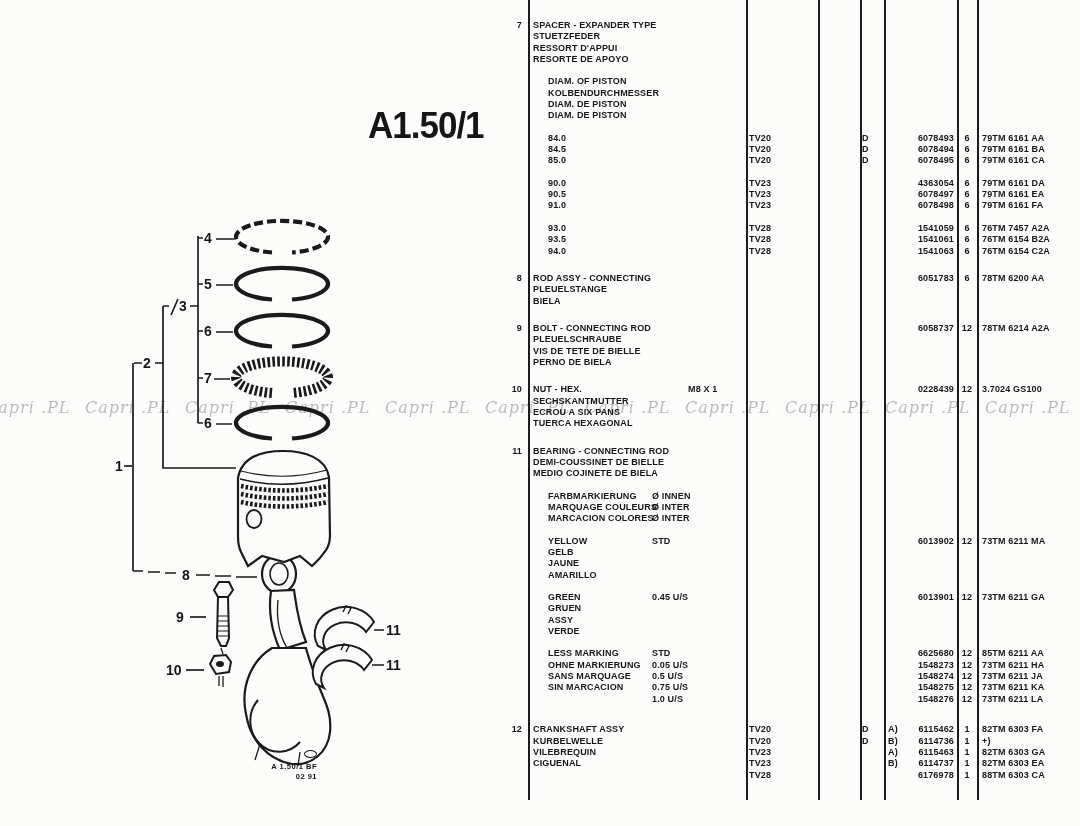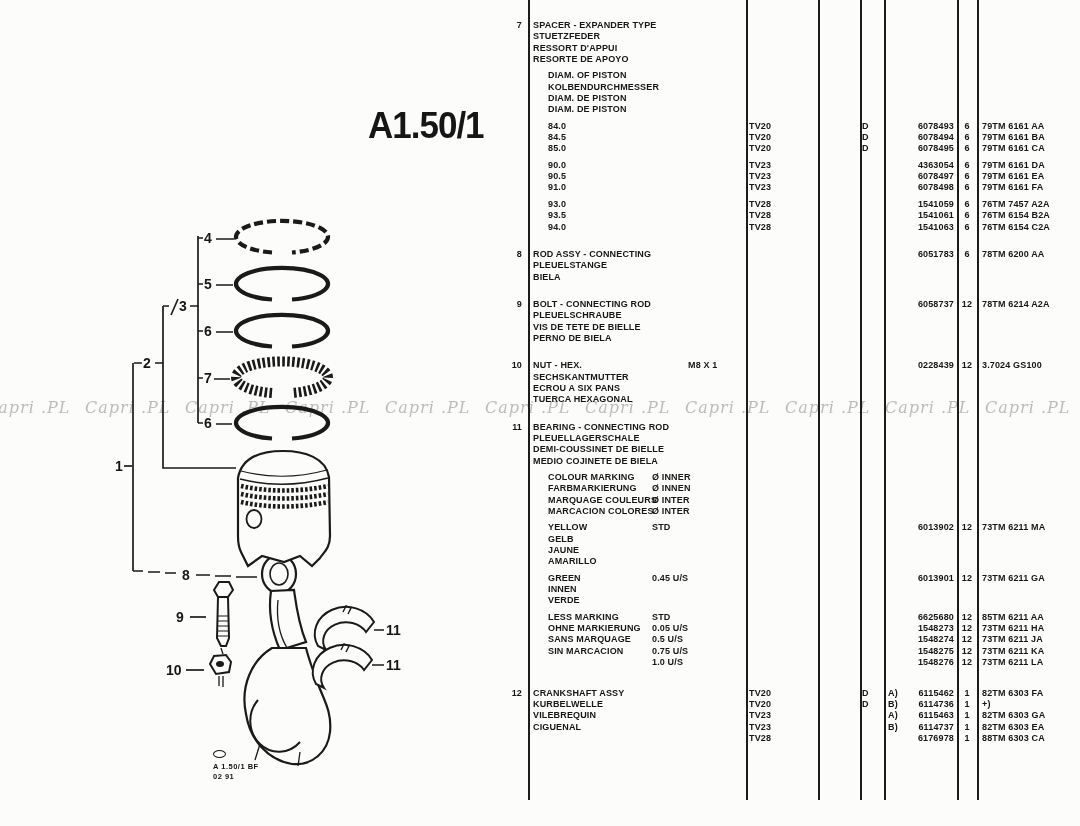--- a/index.html
+++ b/index.html
@@ -15,21 +15,21 @@
   
   .title{position:absolute;left:368px;top:106px;font-size:35px;font-weight:700;
          letter-spacing:-1px;transform:scaleY(1.04);z-index:2;}
 
   
   .vrule{position:absolute;top:0;height:800px;width:1.7px;background:#1c1c1c;z-index:1;}
 
   
   .tbl{position:absolute;left:500px;top:4px;width:580px;z-index:2;
        font-size:9px;font-weight:700;letter-spacing:.15px;}
-  .blk{margin-top:5px;}
+  .blk{margin-top:11px;}
   .blk.first{margin-top:0;}
   .blk.item-start{margin-top:16px;}
   .blk.big-gap{margin-top:19px;}
   .ln{position:relative;height:11.35px;}
   .c{position:absolute;top:0;line-height:11.35px;white-space:nowrap;}
   .c-item{left:0;width:22px;text-align:right;}
   .c-desc{left:33px;}
   .c-desc.ind{left:48px;}
   .c-spec{left:152px;}
   .c-spec2{left:188px;}
@@ -38,21 +38,21 @@
   .c-mk{left:388px;}
   .c-part{left:400px;width:54px;text-align:right;}
   .c-qty{left:459px;width:16px;text-align:center;}
   .c-ref{left:482px;}
 
   
   .diag{position:absolute;left:60px;top:205px;width:400px;height:600px;z-index:2;}
   .diag text{font-family:"Liberation Sans",sans-serif;font-weight:700;font-size:14px;fill:#161616;}
 
   
-  .plate{position:absolute;left:213px;top:744px;width:104px;text-align:left;z-index:2;}
+  .plate{position:absolute;left:213px;top:744px;width:104px;text-align:right;z-index:2;}
   .plate .oval{display:inline-block;width:11px;height:6px;border:1.6px solid #161616;border-radius:50%;}
   .plate div{font-size:7.5px;font-weight:700;letter-spacing:.5px;line-height:10px;}
 </style>
 </head>
 <body>
 
 <div class="page">
 
   <div class="wmband">
       <span class="wm" style="left: -15px;">Capri .PL</span>
@@ -231,34 +231,27 @@
         <div class="ln">
           <span class="c c-desc">TUERCA HEXAGONAL</span>
         </div>
       </div>
       <div class="blk item-start">
         <div class="ln">
           <span class="c c-item">11</span>
           <span class="c c-desc">BEARING - CONNECTING ROD</span>
         </div>
         <div class="ln">
-          <span class="c c-desc">PLEUELLAGERSCHALE</span>
-        </div>
-        <div class="ln">
           <span class="c c-desc">DEMI-COUSSINET DE BIELLE</span>
         </div>
         <div class="ln">
           <span class="c c-desc">MEDIO COJINETE DE BIELA</span>
         </div>
       </div>
       <div class="blk">
-        <div class="ln">
-          <span class="c c-desc ind">COLOUR MARKING</span>
-          <span class="c c-spec">Ø INNER</span>
-        </div>
         <div class="ln">
           <span class="c c-desc ind">FARBMARKIERUNG</span>
           <span class="c c-spec">Ø INNEN</span>
         </div>
         <div class="ln">
           <span class="c c-desc ind">MARQUAGE COULEURS</span>
           <span class="c c-spec">Ø INTER</span>
         </div>
         <div class="ln">
           <span class="c c-desc ind">MARCACION COLORES</span>
@@ -285,21 +278,24 @@
       </div>
       <div class="blk">
         <div class="ln">
           <span class="c c-desc ind">GREEN</span>
           <span class="c c-spec">0.45 U/S</span>
           <span class="c c-part">6013901</span>
           <span class="c c-qty">12</span>
           <span class="c c-ref">73TM 6211 GA</span>
         </div>
         <div class="ln">
-          <span class="c c-desc ind">INNEN</span>
+          <span class="c c-desc ind">GRUEN</span>
+        </div>
+        <div class="ln">
+          <span class="c c-desc ind">ASSY</span>
         </div>
         <div class="ln">
           <span class="c c-desc ind">VERDE</span>
         </div>
       </div>
       <div class="blk">
         <div class="ln">
           <span class="c c-desc ind">LESS MARKING</span>
           <span class="c c-spec">STD</span>
           <span class="c c-part">6625680</span>

